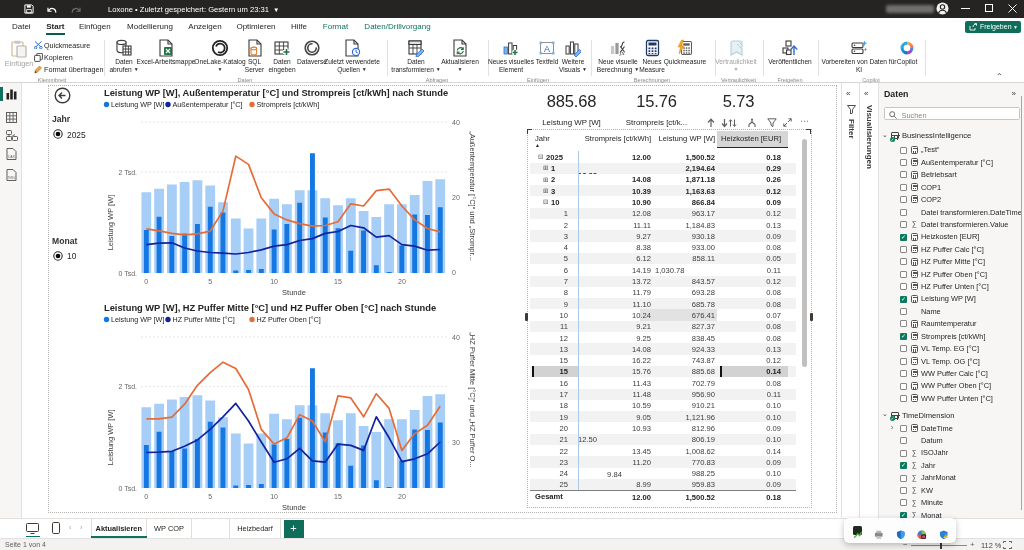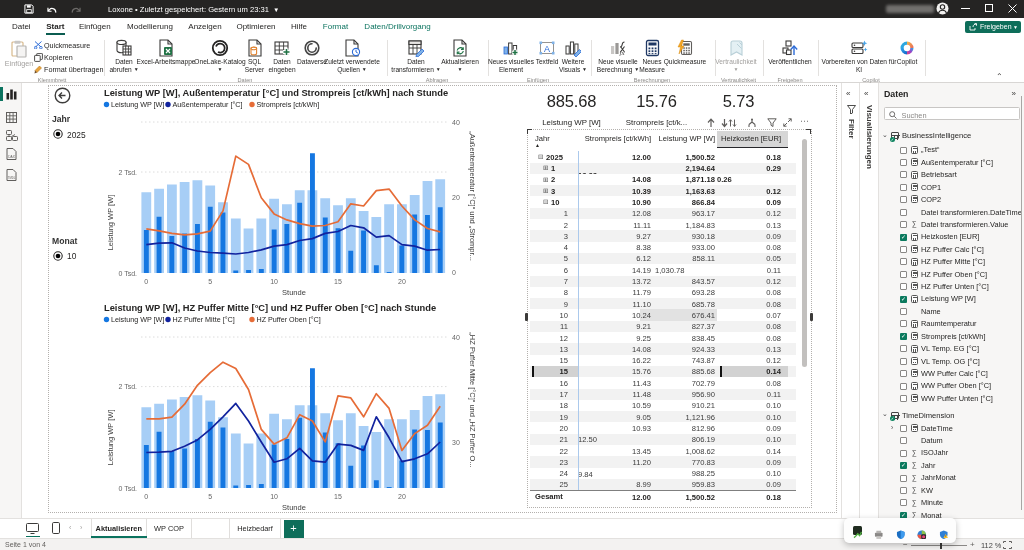--- a/index.html
+++ b/index.html
@@ -418,21 +418,21 @@
       <span style="position:absolute;left:21px;top:1.6px;font-weight:bold;color:#252423">1</span>
       <span style="position:absolute;left:48px;top:8px;width:73px;text-align:left;font-weight:bold;color:#252423">13.38</span>
       <span style="position:absolute;left:125px;top:1.6px;width:60px;text-align:right;font-weight:bold;color:#252423">2,194.64</span>
       <span style="position:absolute;left:187px;top:1.6px;width:64px;text-align:right;font-weight:bold;color:#252423">0.29</span>
     </div>
     <div style="position:absolute;left:0;top:42.8px;width:266px;height:11.3px;background:#ffffff">
       <span style="position:absolute;left:13px;top:1.8px;font-size:6.5px;color:#555">⊞</span>
       <span style="position:absolute;left:21px;top:1.6px;font-weight:bold;color:#252423">2</span>
       <span style="position:absolute;left:48px;top:1.6px;width:73px;text-align:right;font-weight:bold;color:#252423">14.08</span>
       <span style="position:absolute;left:125px;top:1.6px;width:60px;text-align:right;font-weight:bold;color:#252423">1,871.18</span>
-      <span style="position:absolute;left:187px;top:1.6px;width:64px;text-align:left;font-weight:bold;color:#252423">0.26</span>
+      <span style="position:absolute;left:187px;top:1.6px;width:64px;text-align:right;font-weight:bold;color:#252423">0.26</span>
     </div>
     <div style="position:absolute;left:0;top:54.1px;width:266px;height:11.3px;background:#f2f2f2">
       <span style="position:absolute;left:13px;top:1.8px;font-size:6.5px;color:#555">⊞</span>
       <span style="position:absolute;left:21px;top:1.6px;font-weight:bold;color:#252423">3</span>
       <span style="position:absolute;left:48px;top:1.6px;width:73px;text-align:right;font-weight:bold;color:#252423">10.39</span>
       <span style="position:absolute;left:125px;top:1.6px;width:60px;text-align:right;font-weight:bold;color:#252423">1,163.63</span>
       <span style="position:absolute;left:187px;top:1.6px;width:64px;text-align:right;font-weight:bold;color:#252423">0.12</span>
     </div>
     <div style="position:absolute;left:0;top:65.4px;width:266px;height:11.3px;background:#ffffff">
       <span style="position:absolute;left:13px;top:1.8px;font-size:6.5px;color:#555">⊟</span>
@@ -579,21 +579,21 @@
       <span style="position:absolute;left:187px;top:1.6px;width:64px;text-align:right;color:#3b3b3b">0.14</span>
     </div>
     <div style="position:absolute;left:0;top:325.3px;width:266px;height:11.3px;background:#f2f2f2">
       <span style="position:absolute;left:0;top:1.6px;width:38px;text-align:right;color:#3b3b3b">23</span>
       <span style="position:absolute;left:48px;top:1.6px;width:73px;text-align:right;color:#3b3b3b">11.20</span>
       <span style="position:absolute;left:125px;top:1.6px;width:60px;text-align:right;color:#3b3b3b">770.83</span>
       <span style="position:absolute;left:187px;top:1.6px;width:64px;text-align:right;color:#3b3b3b">0.09</span>
     </div>
     <div style="position:absolute;left:0;top:336.6px;width:266px;height:11.3px;background:#ffffff">
       <span style="position:absolute;left:0;top:1.6px;width:38px;text-align:right;color:#3b3b3b">24</span>
-      <span style="position:absolute;left:48px;top:2px;width:73px;text-align:left;color:#3b3b3b">9.84</span>
+      <span style="position:absolute;left:48px;top:2px;width:73px;text-align:center;color:#3b3b3b">9.84</span>
       <span style="position:absolute;left:125px;top:1.6px;width:60px;text-align:right;color:#3b3b3b">988.25</span>
       <span style="position:absolute;left:187px;top:1.6px;width:64px;text-align:right;color:#3b3b3b">0.10</span>
     </div>
     <div style="position:absolute;left:0;top:347.9px;width:266px;height:11.3px;background:#f2f2f2">
       <span style="position:absolute;left:0;top:1.6px;width:38px;text-align:right;color:#3b3b3b">25</span>
       <span style="position:absolute;left:48px;top:1.6px;width:73px;text-align:right;color:#3b3b3b">8.99</span>
       <span style="position:absolute;left:125px;top:1.6px;width:60px;text-align:right;color:#3b3b3b">959.83</span>
       <span style="position:absolute;left:187px;top:1.6px;width:64px;text-align:right;color:#3b3b3b">0.09</span>
     </div>
     <div style="position:absolute;left:0;top:359.2px;width:266px;height:11.3px;background:#ffffff;border-top:1px solid #7f7f7f">

